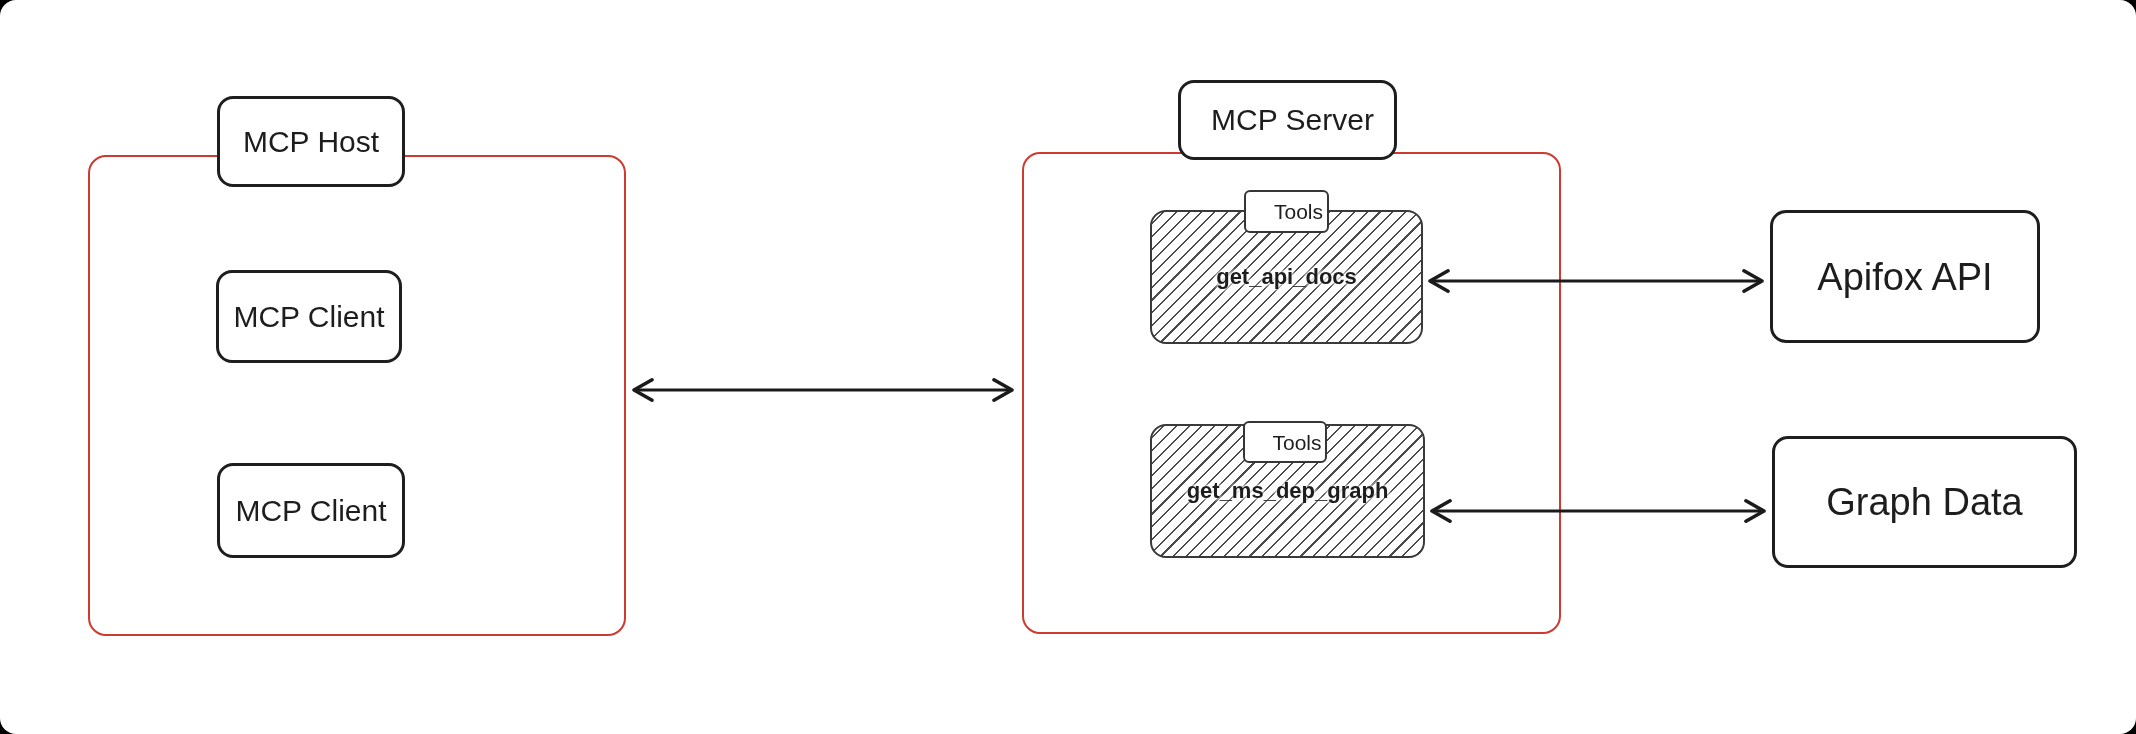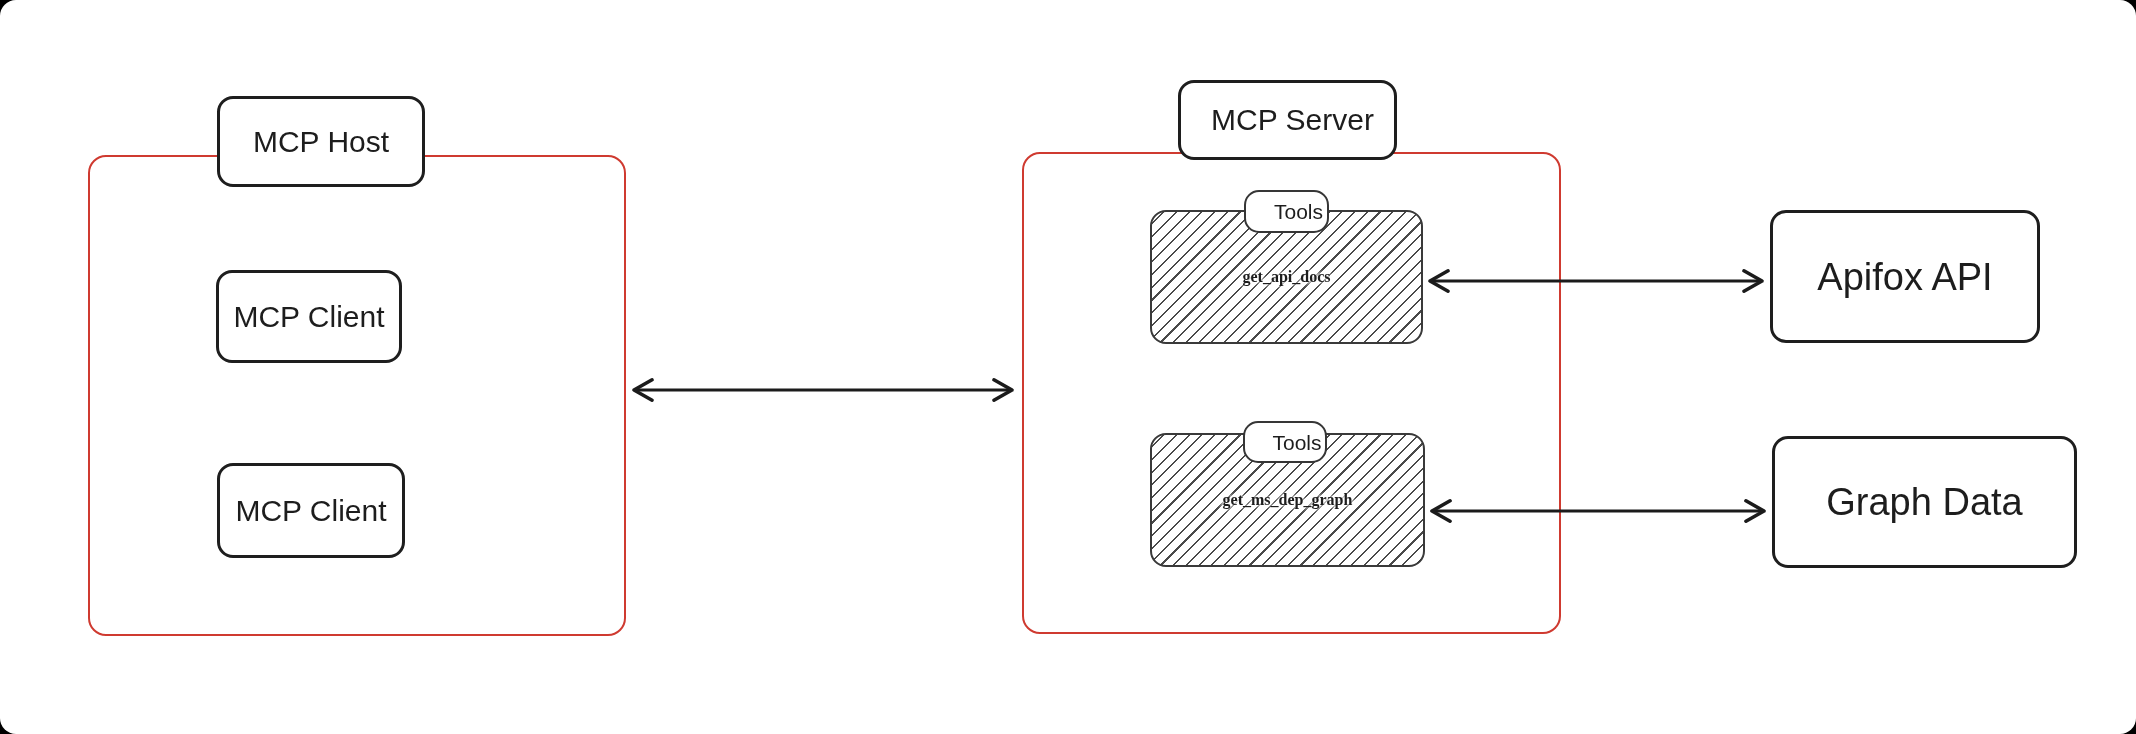--- a/index.html
+++ b/index.html
@@ -38,32 +38,32 @@
     border:2.5px solid #3a3a3a;
     border-radius:16px;
     display:flex;align-items:center;justify-content:center;
     z-index:2;
     box-sizing:border-box;
     background:repeating-linear-gradient(135deg,
       rgba(0,0,0,0) 0px, rgba(0,0,0,0) 7.5px,
       #4a4a4a 7.5px, #4a4a4a 9px);
   }
   .tool-box .code{
-    font-family:Liberation Serif, serif;
+    font-family:Liberation Sans, sans-serif;
     font-weight:bold;
-    font-size:16px;
+    font-size:22px;
     background:transparent;
     white-space:nowrap;
     text-shadow:0 0 4px #fff,0 0 4px #fff,0 0 6px #fff;
   }
   .badge{
     position:absolute;
     background:#fff;
     border:2.5px solid #363636;
-    border-radius:15px;
+    border-radius:6px;
     display:flex;align-items:center;justify-content:center;
     z-index:4;
     box-sizing:border-box;
     padding-left:24px;
   }
   .badge .lbl{font-size:21px;line-height:1;}
   svg.arrows{
     position:absolute;left:0;top:0;width:2136px;height:734px;
     z-index:2;pointer-events:none;
   }
@@ -81,21 +81,21 @@
     <defs>
       <marker id="ah" viewBox="0 0 12 12" refX="10.5" refY="6" markerWidth="8.5" markerHeight="8.5" orient="auto-start-reverse">
         <path d="M2 1.2 L10.5 6 L2 10.8" fill="none" stroke="#1b1b1b" stroke-width="1.7" stroke-linecap="round" stroke-linejoin="round"></path>
       </marker>
     </defs>
     <line x1="634" y1="390" x2="1012" y2="390" stroke="#1b1b1b" stroke-width="3" marker-start="url(#ah)" marker-end="url(#ah)"></line>
     <line x1="1430" y1="281" x2="1762" y2="281" stroke="#1b1b1b" stroke-width="3" marker-start="url(#ah)" marker-end="url(#ah)"></line>
     <line x1="1432" y1="511" x2="1764" y2="511" stroke="#1b1b1b" stroke-width="3" marker-start="url(#ah)" marker-end="url(#ah)"></line>
   </svg>
 
-  <div class="node" style="left:217px;top:96px;width:208px;height:91px;">
+  <div class="node" style="left:217px;top:96px;width:188px;height:91px;">
     <span class="lbl">MCP Host</span>
   </div>
 
   <div class="node" style="left:216px;top:270px;width:186px;height:93px;">
     <span class="lbl">MCP Client</span>
   </div>
   <div class="node" style="left:217px;top:463px;width:188px;height:95px;">
     <span class="lbl">MCP Client</span>
   </div>
 
@@ -103,21 +103,21 @@
     <span class="lbl">MCP Server</span>
   </div>
 
   <div class="tool-box" style="left:1150px;top:210px;width:273px;height:134px;">
     <span class="code">get_api_docs</span>
   </div>
   <div class="badge" style="left:1244px;top:190px;width:85px;height:43px;">
     <span class="lbl">Tools</span>
   </div>
 
-  <div class="tool-box" style="left:1150px;top:433px;width:275px;height:134px;">
+  <div class="tool-box" style="left:1150px;top:424px;width:275px;height:134px;">
     <span class="code">get_ms_dep_graph</span>
   </div>
   <div class="badge" style="left:1243px;top:421px;width:84px;height:42px;">
     <span class="lbl">Tools</span>
   </div>
 
   <div class="node big" style="left:1770px;top:210px;width:270px;height:133px;">
     <span class="lbl">Apifox API</span>
   </div>
   <div class="node big" style="left:1772px;top:436px;width:305px;height:132px;">

